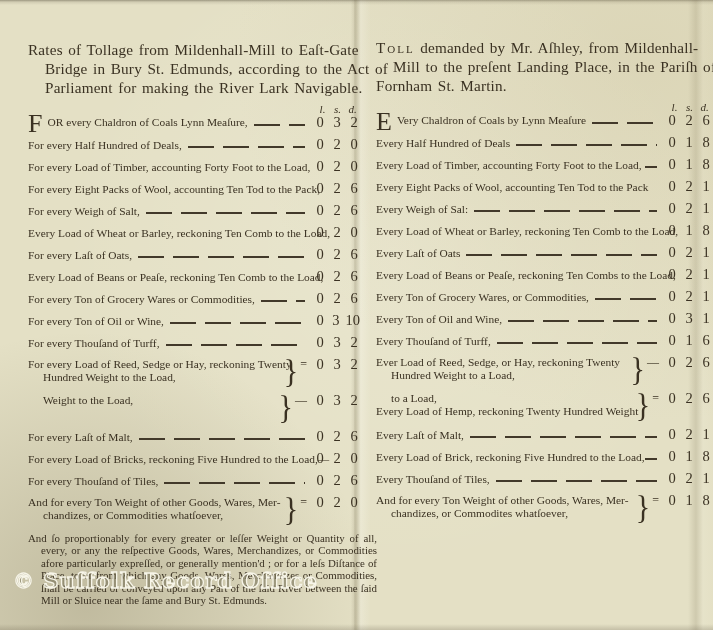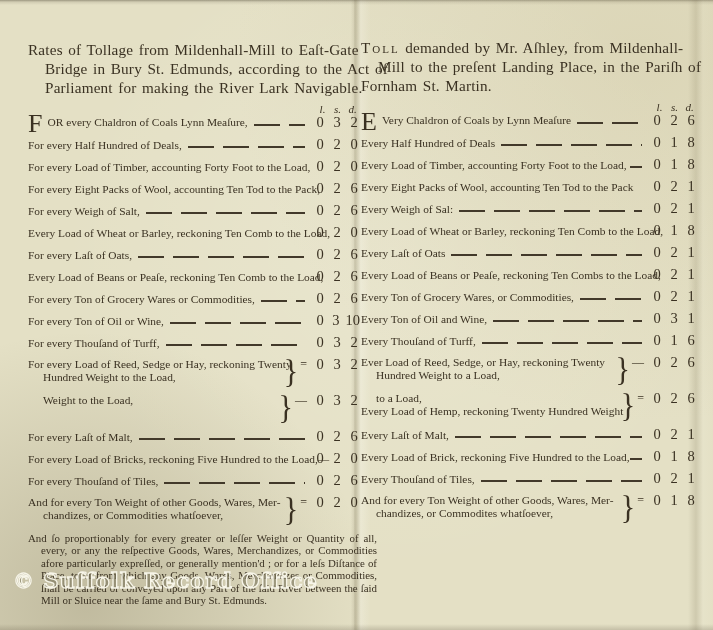--- a/index.html
+++ b/index.html
@@ -13,21 +13,21 @@
       linear-gradient(180deg, rgba(70,62,45,0.45) 0px, rgba(70,62,45,0.12) 2px, transparent 5px),
       linear-gradient(0deg, rgba(70,62,45,0.20) 0px, transparent 6px),
       linear-gradient(90deg, transparent 49.2%, rgba(100,90,60,0.22) 50%, rgba(255,255,248,0.25) 50.6%, transparent 52%),
       linear-gradient(90deg, transparent 96.5%, rgba(110,100,70,0.18) 97.6%, rgba(235,232,210,0.3) 98.6%, transparent 100%);
     font-family:"Liberation Serif", serif;
     color:#3a3122;
   }
   .crease{position:absolute; background:rgba(120,110,80,0.10); pointer-events:none;}
   .col{position:absolute; top:40px;}
   .col-left{left:28px;  width:332px;}
-  .col-right{left:361px; width:336px; top:38px;}
+  .col-right{left:376px; width:336px; top:38px;}
   .heading{font-size:15.2px; line-height:19px; letter-spacing:0.2px; word-spacing:1.5px;}
   .head-line{white-space:nowrap;}
   .head-line.ind{padding-left:17px;}
   .it{}
   .sc{font-variant:small-caps; letter-spacing:2px;}
   .lsd-row{display:flex; justify-content:flex-end; margin-top:7px; margin-bottom:1px;}
   .lsd-row .cell{width:15px; text-align:center; font-style:italic; font-size:11px; line-height:11px;}
   .rows{}
   .row{display:flex; align-items:flex-end; margin-bottom:9px; font-size:11.4px; line-height:12.5px;}
   .row.two{align-items:flex-start; margin-bottom:10px;}

